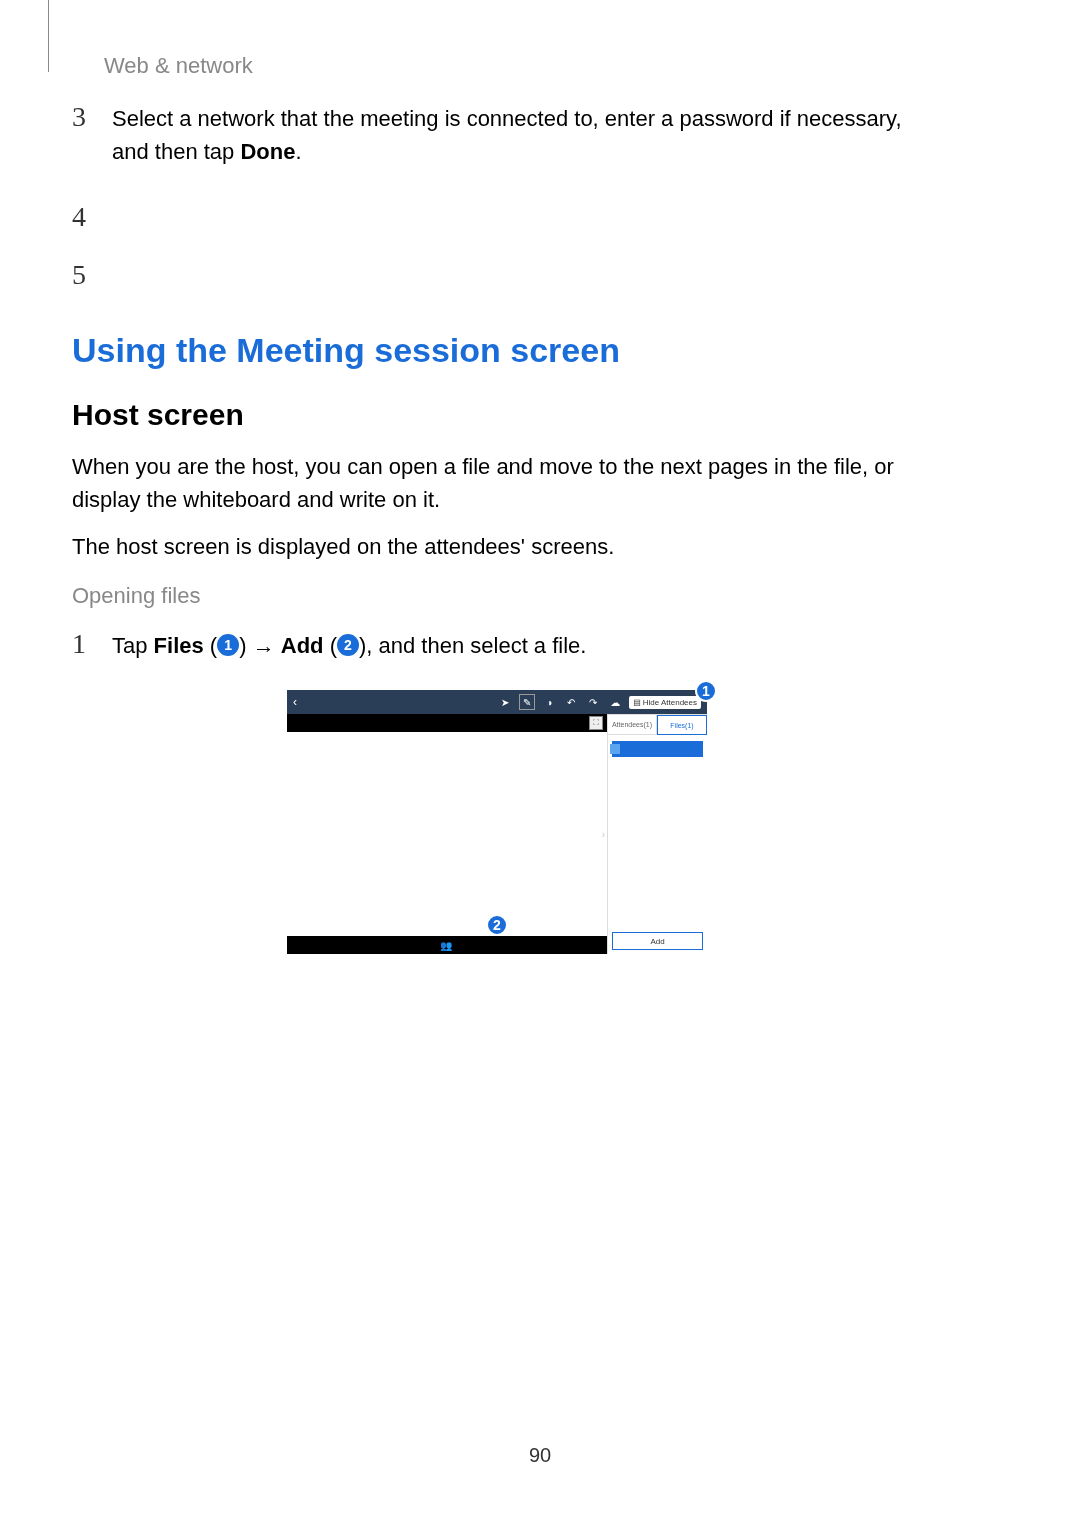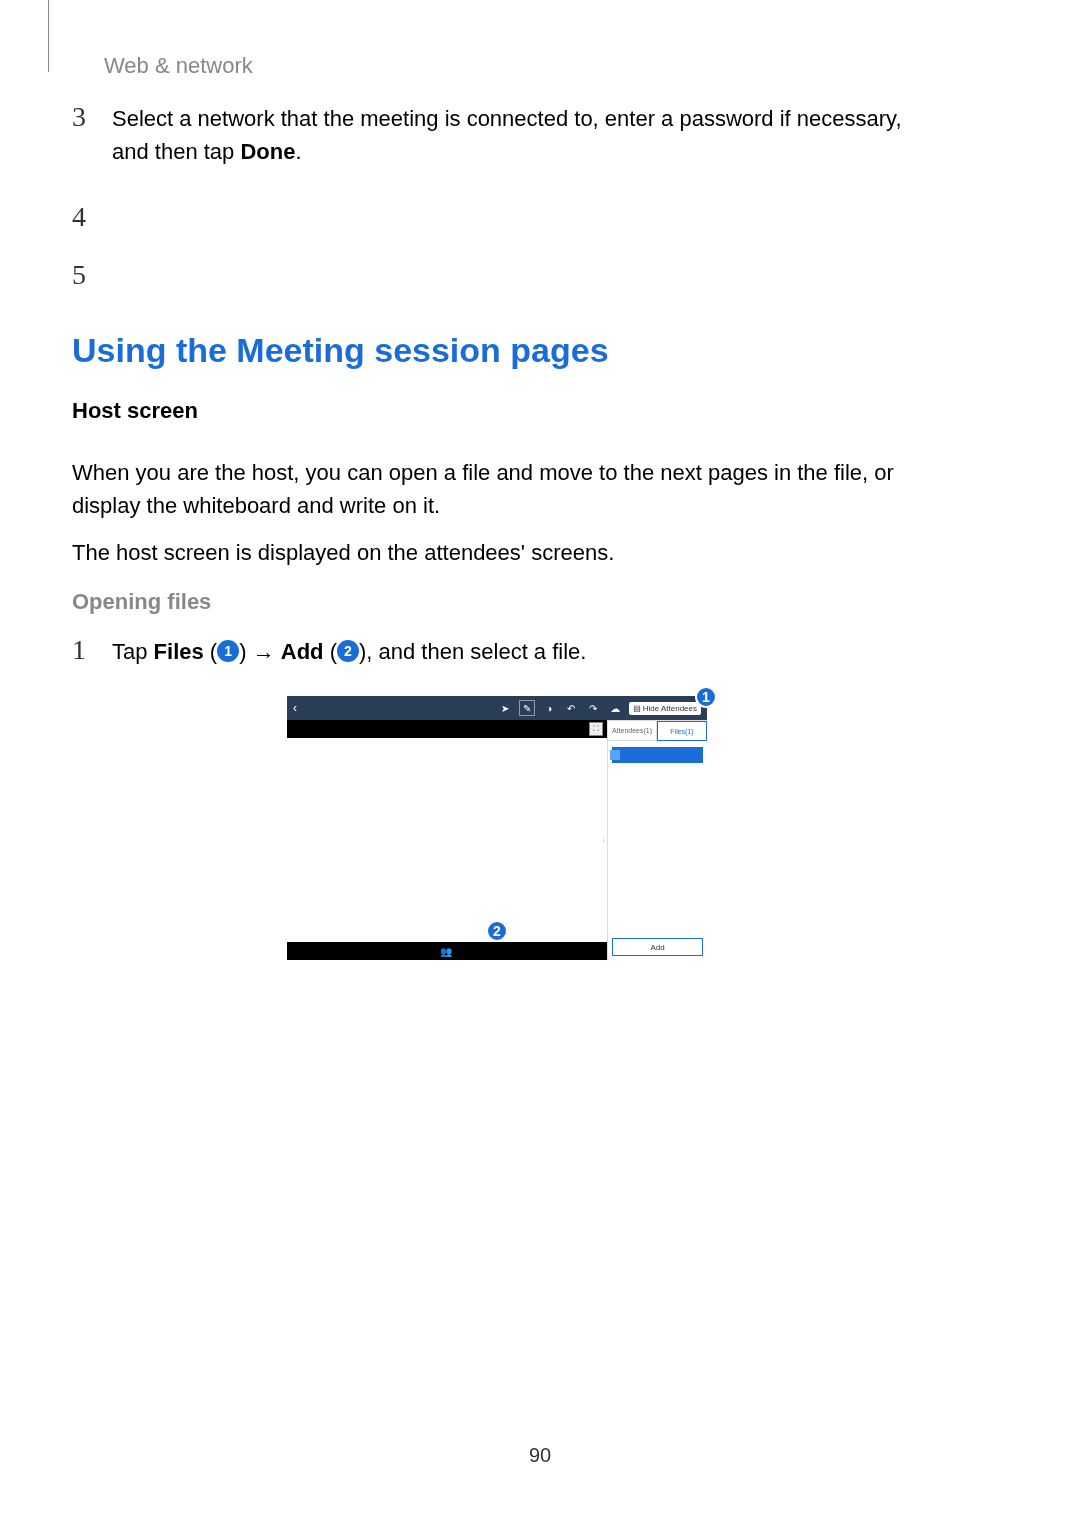--- a/index.html
+++ b/index.html
@@ -55,34 +55,34 @@
     .step-text p { margin-bottom: 8px; }
     .bold { font-weight: 700; }
     .section-title {
       font-size: 34px;
       font-weight: 700;
       color: #1a6dd8;
       margin-top: 40px;
       margin-bottom: 28px;
     }
     .sub-title {
-      font-size: 22px;
+      font-size: 30px;
       font-weight: 700;
       color: #000;
-      margin-bottom: 32px;
+      margin-bottom: 18px;
     }
     .body-text {
       font-size: 22px;
       line-height: 1.5;
       color: #000;
       margin-bottom: 14px;
     }
     .grey-heading {
       font-size: 22px;
-      font-weight: 700;
+      font-weight: 400;
       color: #888;
       margin-top: 20px;
       margin-bottom: 18px;
     }
     .step-row-tight { margin-bottom: 12px; }
     .circle-num {
       display: inline-flex;
       align-items: center;
       justify-content: center;
       width: 22px;
@@ -272,21 +272,21 @@
   <div class="step-row">
     <div class="step-number">4</div>
   </div>
 
   <div class="step-row">
     <div class="step-number">5</div>
     <div class="step-text">
     </div>
   </div>
 
-  <div class="section-title">Using the Meeting session pages</div>
+  <div class="section-title">Using the Meeting session screen</div>
 
   <div class="sub-title">Host screen</div>
   <p class="body-text">When you are the host, you can open a file and move to the next pages in the file, or display the whiteboard and write on it.</p>
   <p class="body-text">The host screen is displayed on the attendees' screens.</p>
 
   <div class="grey-heading">Opening files</div>
 
   <div class="step-row step-row-tight">
     <div class="step-number">1</div>
     <div class="step-text">

